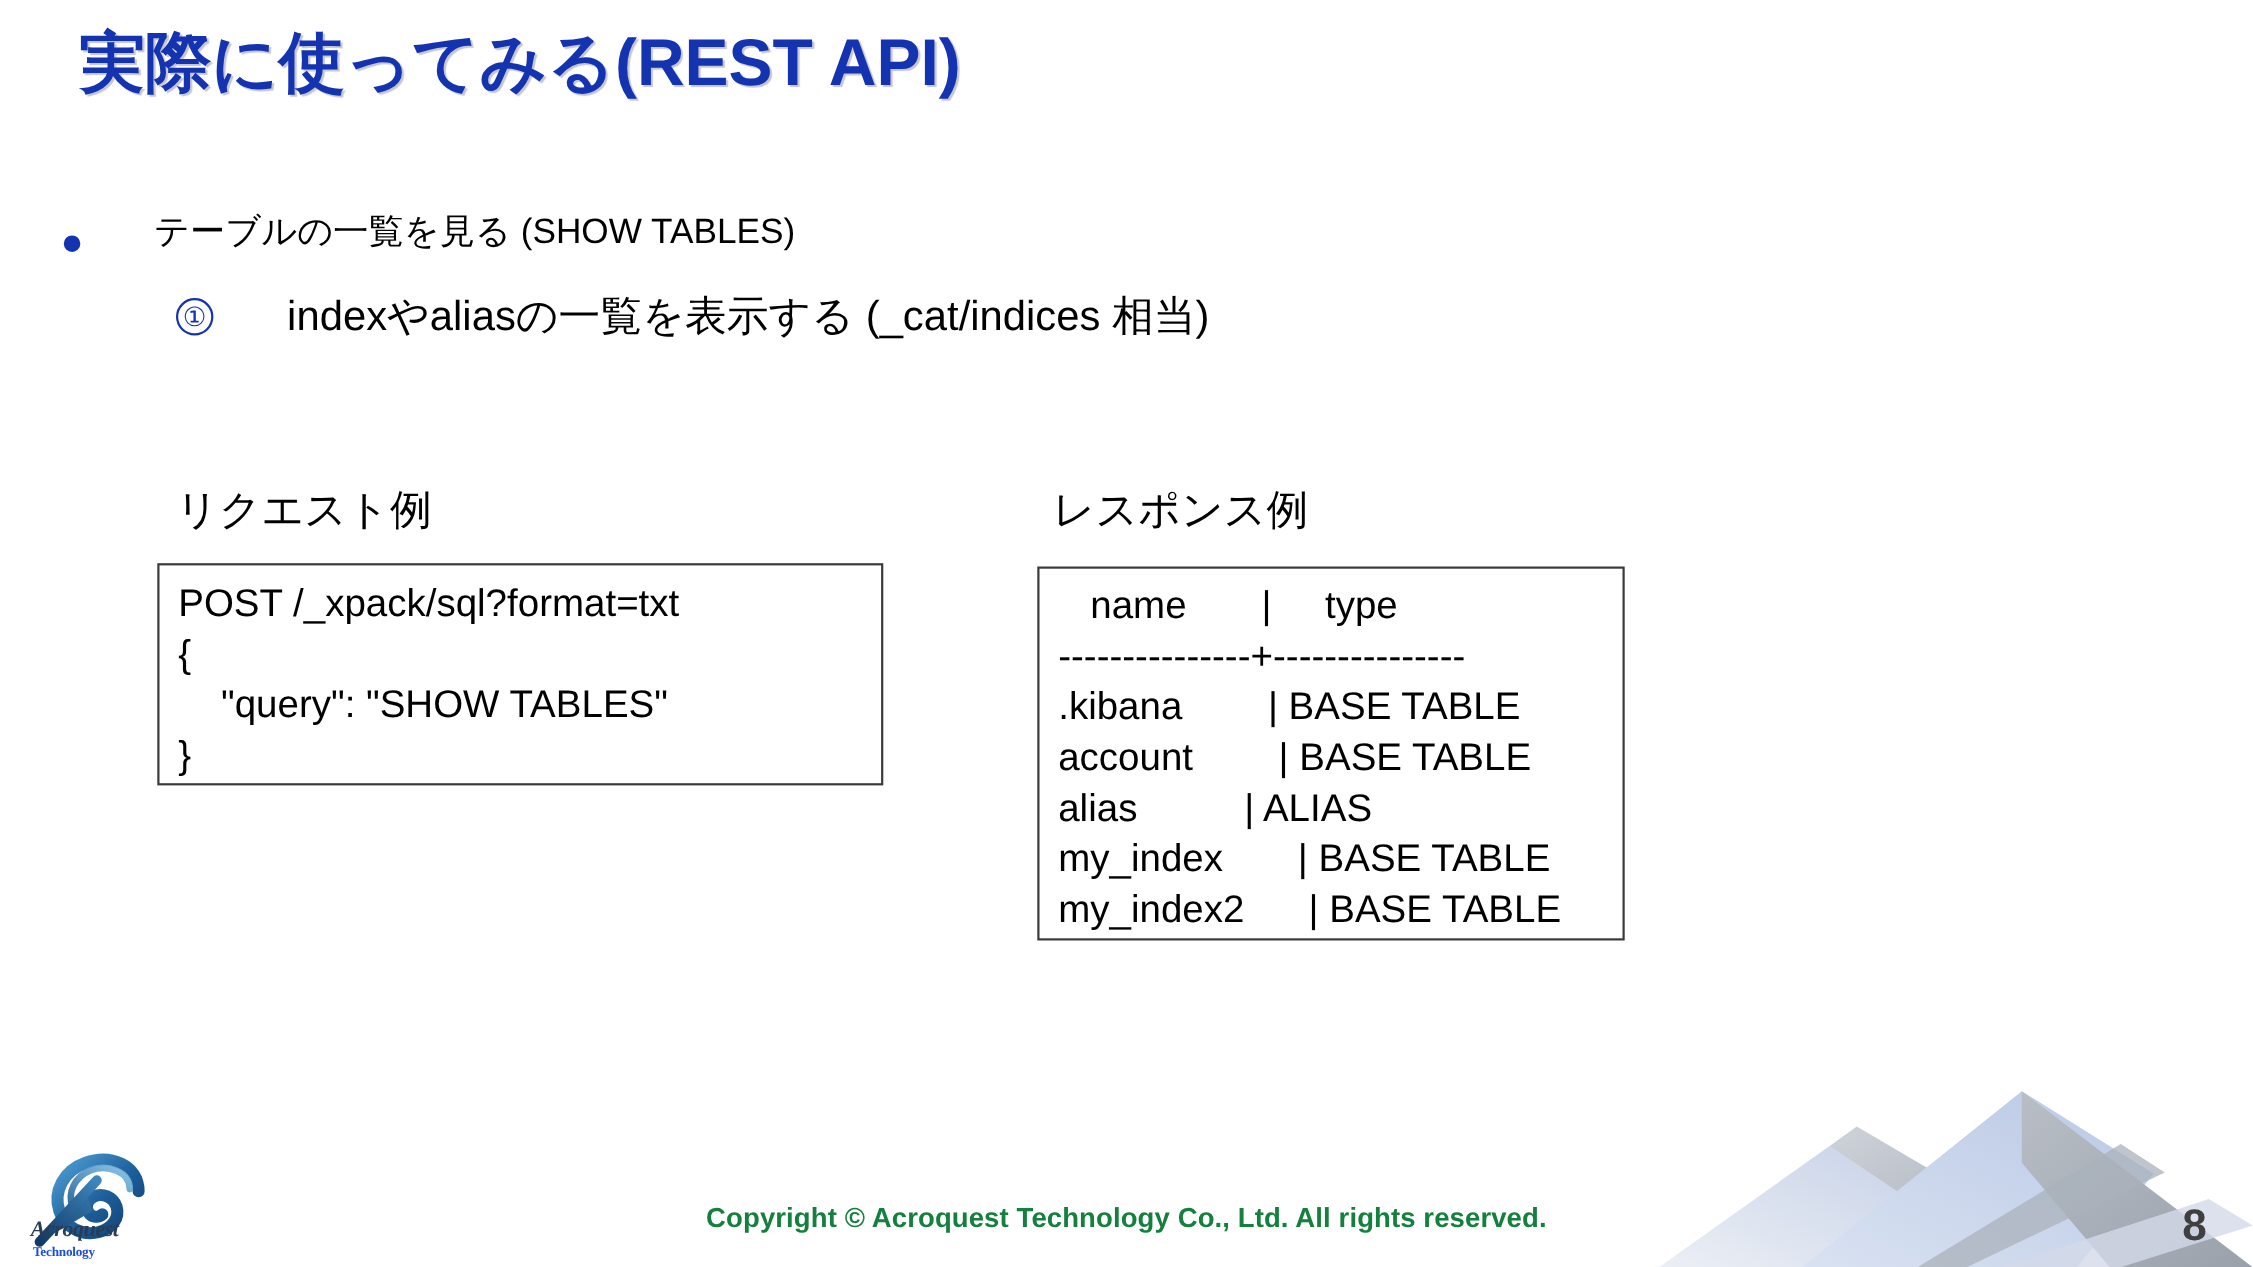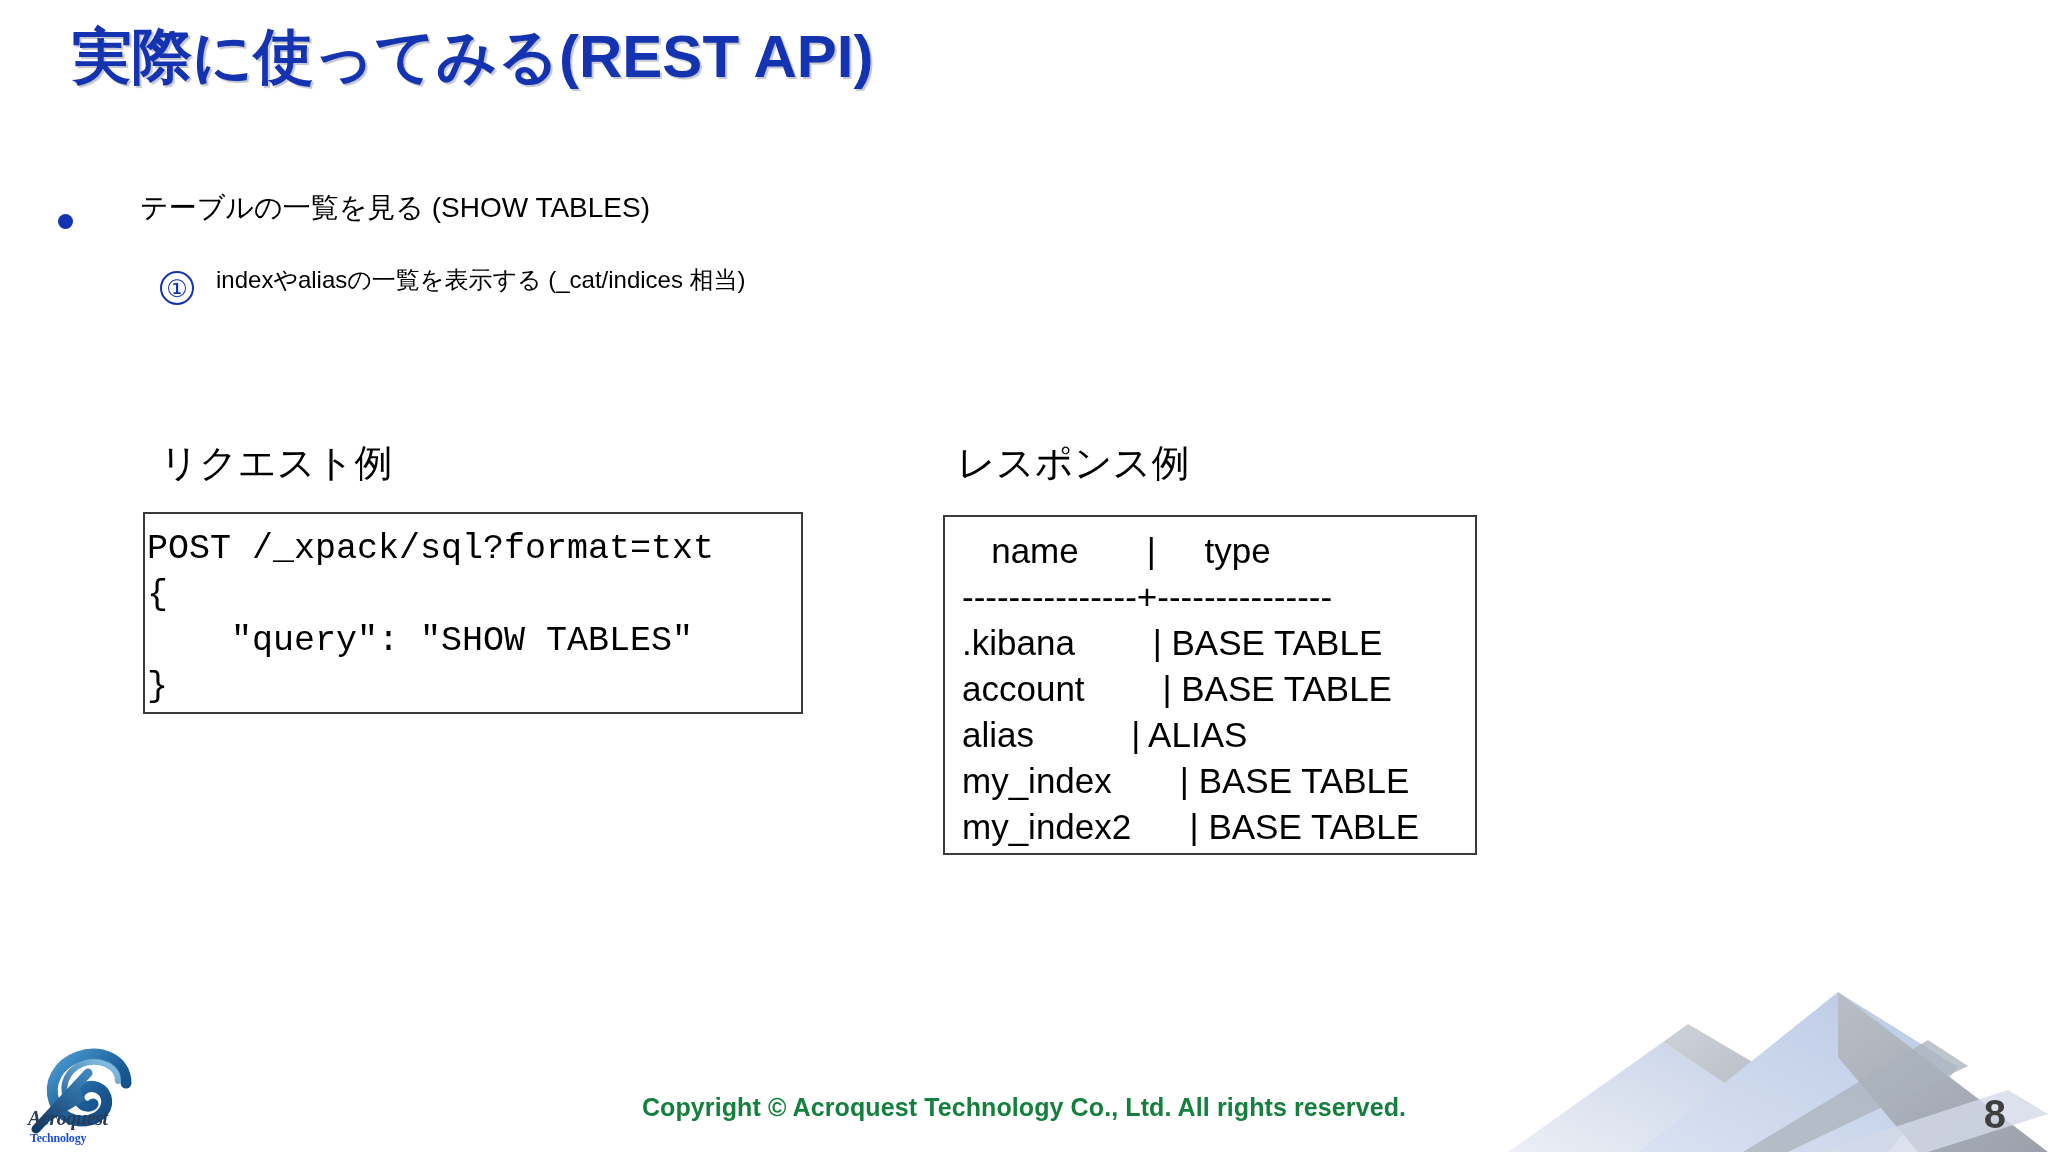--- a/index.html
+++ b/index.html
@@ -47,21 +47,21 @@
   .bullet-dot {
     width: 15px;
     height: 15px;
     border-radius: 50%;
     background: #1433B0;
     margin-top: 22px;
     flex: 0 0 auto;
   }
   #bullet-level1-text {
     margin-left: 67px;
-    font-size: 28px;
+    font-size: 32px;
     color: #000000;
     white-space: nowrap;
     line-height: 1.15;
   }
 
   #bullet-level2 {
     position: absolute;
     left: 160px;
     top: 266px;
     display: flex;
@@ -74,22 +74,22 @@
     border: 2px solid #1433B0;
     border-radius: 50%;
     color: #1433B0;
     font-size: 24px;
     line-height: 31px;
     text-align: center;
     margin-top: 5px;
     box-sizing: border-box;
   }
   #bullet-level2-text {
-    margin-left: 22px;
-    font-size: 24px;
+    margin-left: 67px;
+    font-size: 38px;
     color: #000000;
     white-space: nowrap;
     line-height: 1.2;
   }
 
   
   .section-caption {
     position: absolute;
     font-size: 38px;
     color: #000000;
@@ -114,22 +114,21 @@
     color: #000000;
   }
 
   #request-box {
     left: 143px;
     top: 512px;
     width: 660px;
     height: 202px;
   }
   #request-code {
-    padding: 12px 0 0 2px;
-    font-family: Liberation Mono, monospace;
+    padding: 12px 0 0 17px;
   }
 
   #response-box {
     left: 943px;
     top: 515px;
     width: 534px;
     height: 340px;
   }
   #response-code {
     padding: 11px 0 0 17px;

